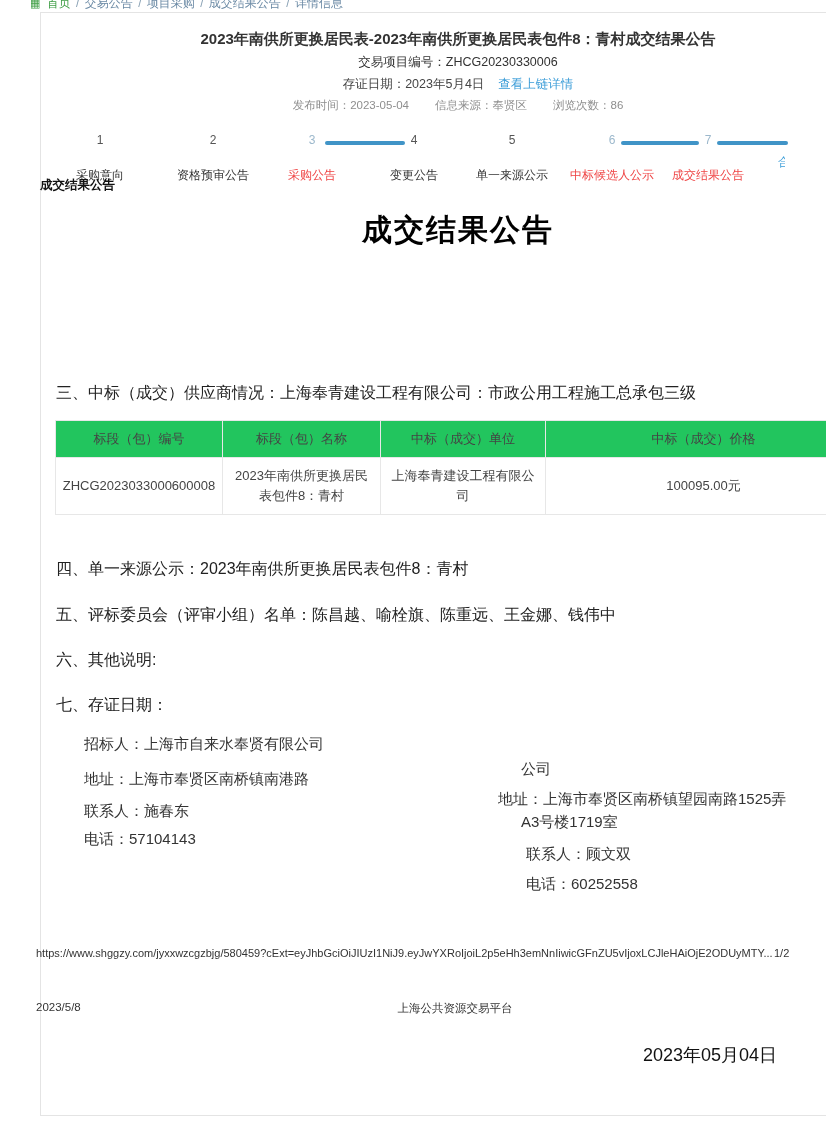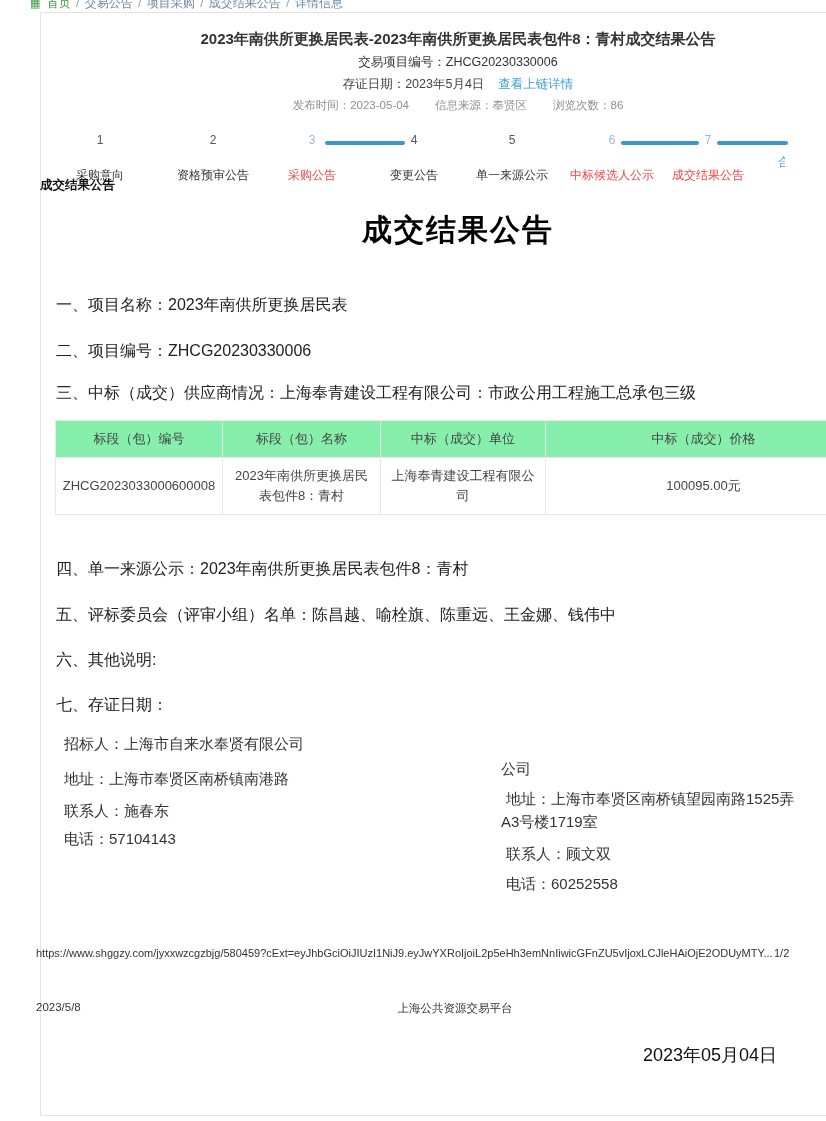--- a/index.html
+++ b/index.html
@@ -42,24 +42,24 @@
 
   .big-title { position:absolute; left:40px; top:210px; width:836px; text-align:center;
                font-size:30px; font-weight:700; color:#000; letter-spacing:2px; }
 
   .item { position:absolute; left:56px; font-size:16px; color:#222; white-space:nowrap; }
 
   
   table.result { position:absolute; left:55px; top:420px; width:806px;
                  border-collapse:collapse; table-layout:fixed; font-size:13px; color:#444; }
   table.result th, table.result td { border:1px solid #e7e7e7; text-align:center; vertical-align:middle; padding:4px 6px; }
-  table.result th { background:#86efac; font-weight:400; height:37px; }
+  table.result th { background:#22c55e; font-weight:400; height:37px; }
   table.result td { height:57px; line-height:20px; }
 
-  .cl-line { position:absolute; font-size:15px; color:#333; white-space:nowrap; }
+  .cl-line { position:absolute; font-size:15px; color:#333; white-space:nowrap;margin-left:20px; }
 
   .print-url { position:absolute; left:36px; top:947px; font-size:11px; color:#333; white-space:nowrap; }
   .print-page { position:absolute; left:774px; top:947px; font-size:11px; color:#333; }
   .print-date { position:absolute; left:36px; top:1001px; font-size:11.5px; color:#333; }
   .print-platform { position:absolute; left:0px; top:1001px; width:910px; text-align:center;
                     font-size:11.5px; color:#333; }
   .sign-date { position:absolute; left:643px; top:1043px; font-size:18px; color:#111; }
 </style>
 </head>
 <body>
@@ -120,22 +120,20 @@
   </div>
   <div class="connector" style="left:325px; width:80px;"></div>
   <div class="connector" style="left:621px; width:78px;"></div>
   <div class="connector" style="left:717px; width:71px;"></div>
   <div class="step-partial">合同公告</div>
 
   <div class="section-heading">成交结果公告</div>
 
   <div class="big-title">成交结果公告</div>
 
-  <div class="item" style="top:295px;">一、项目名称：2023年南供所更换居民表</div>
-  <div class="item" style="top:341px;">二、项目编号：ZHCG20230330006</div>
   <div class="item" style="top:383px;">三、中标（成交）供应商情况：上海奉青建设工程有限公司：市政公用工程施工总承包三级</div>
 
   <table class="result">
     <colgroup>
         <col style="width:167px">
         <col style="width:158px">
         <col style="width:165px">
         <col style="width:316px">
       </colgroup>
     <tbody>
@@ -158,21 +156,21 @@
   <div class="item" style="top:605px;">五、评标委员会（评审小组）名单：陈昌越、喻栓旗、陈重远、王金娜、钱伟中</div>
   <div class="item" style="top:650px;">六、其他说明:</div>
   <div class="item" style="top:695px;">七、存证日期：</div>
 
   <div class="cl-line" style="left:64px; top:735px;">招标人：上海市自来水奉贤有限公司</div>
   <div class="cl-line" style="left:64px; top:770px;">地址：上海市奉贤区南桥镇南港路</div>
   <div class="cl-line" style="left:64px; top:802px;">联系人：施春东</div>
   <div class="cl-line" style="left:64px; top:830px;">电话：57104143</div>
 
   <div class="cl-line" style="left:501px; top:760px;">公司</div>
-  <div class="cl-line" style="left:506px; top:790px;">地址：上海市奉贤区南桥镇望园南路1525弄</div>
+  <div class="cl-line" style="left:478px; top:790px;">地址：上海市奉贤区南桥镇望园南路1525弄</div>
   <div class="cl-line" style="left:501px; top:813px;">A3号楼1719室</div>
   <div class="cl-line" style="left:506px; top:845px;">联系人：顾文双</div>
   <div class="cl-line" style="left:506px; top:875px;">电话：60252558</div>
 
   <div class="print-url">https://www.shggzy.com/jyxxwzcgzbjg/580459?cExt=eyJhbGciOiJIUzI1NiJ9.eyJwYXRoIjoiL2p5eHh3emNnIiwicGFnZU5vIjoxLCJleHAiOjE2ODUyMTY...</div>
   <div class="print-page">1/2</div>
   <div class="print-date">2023/5/8</div>
   <div class="print-platform">上海公共资源交易平台</div>
 
   <div class="sign-date">2023年05月04日</div>

